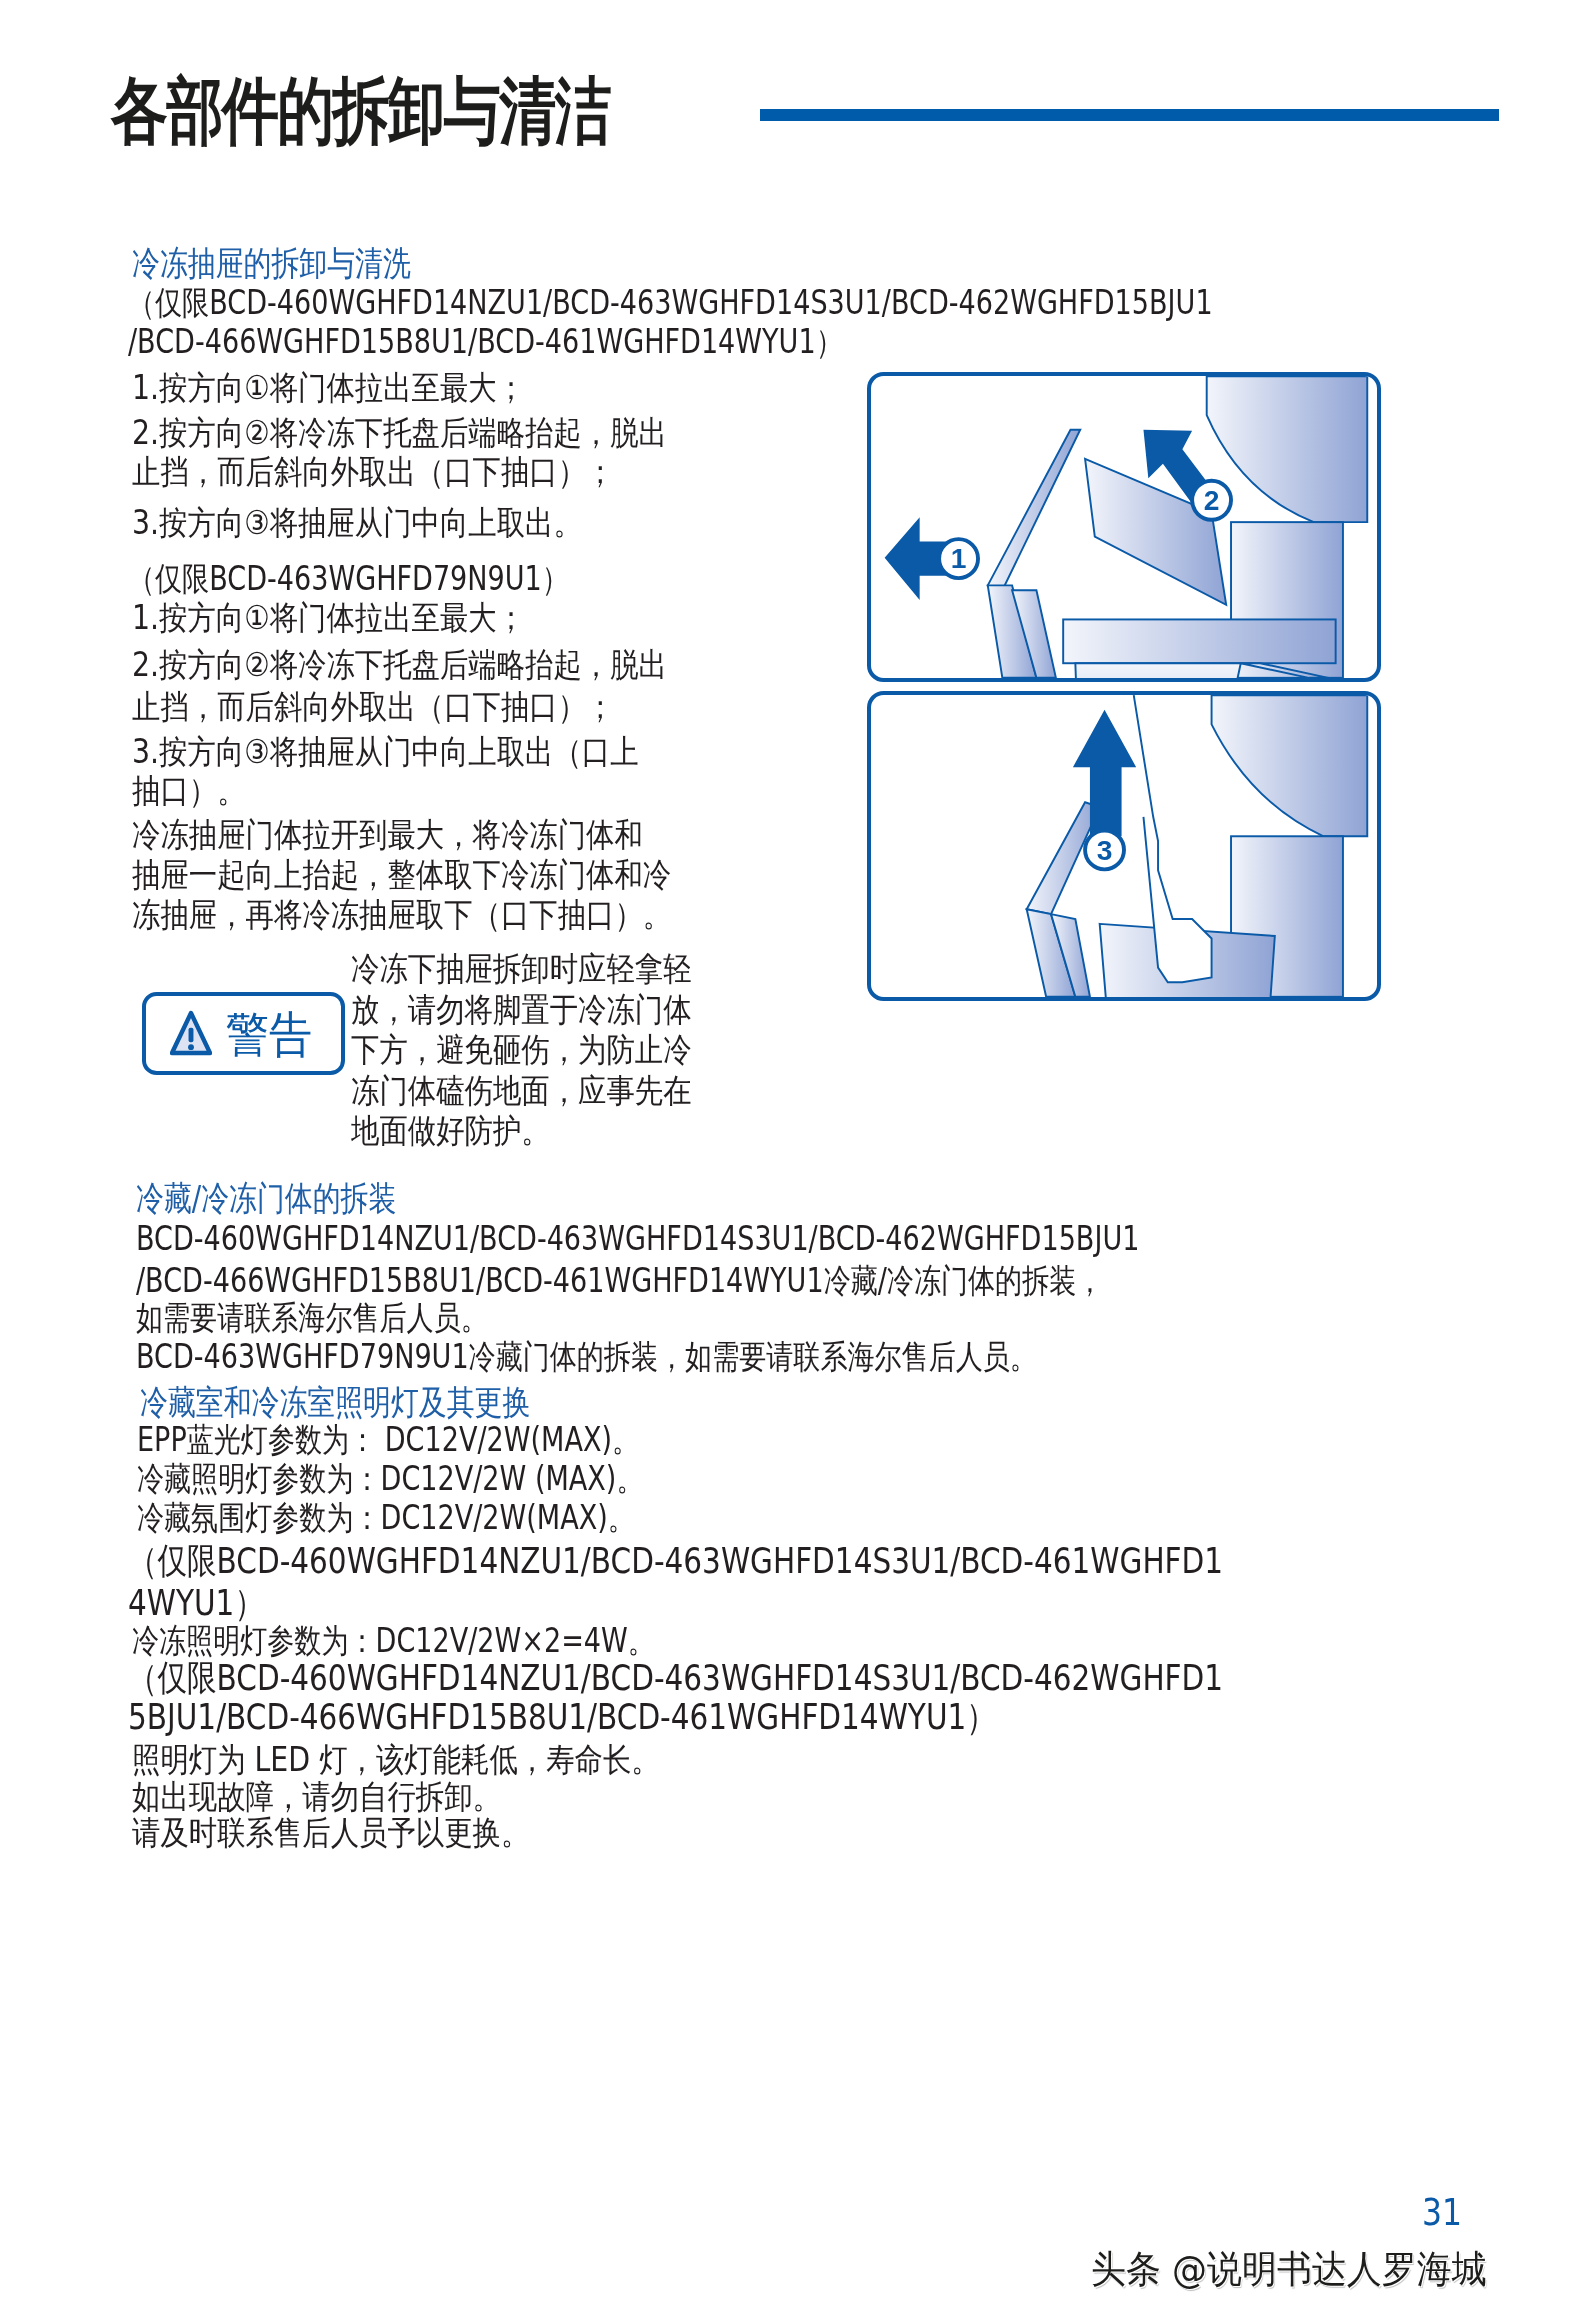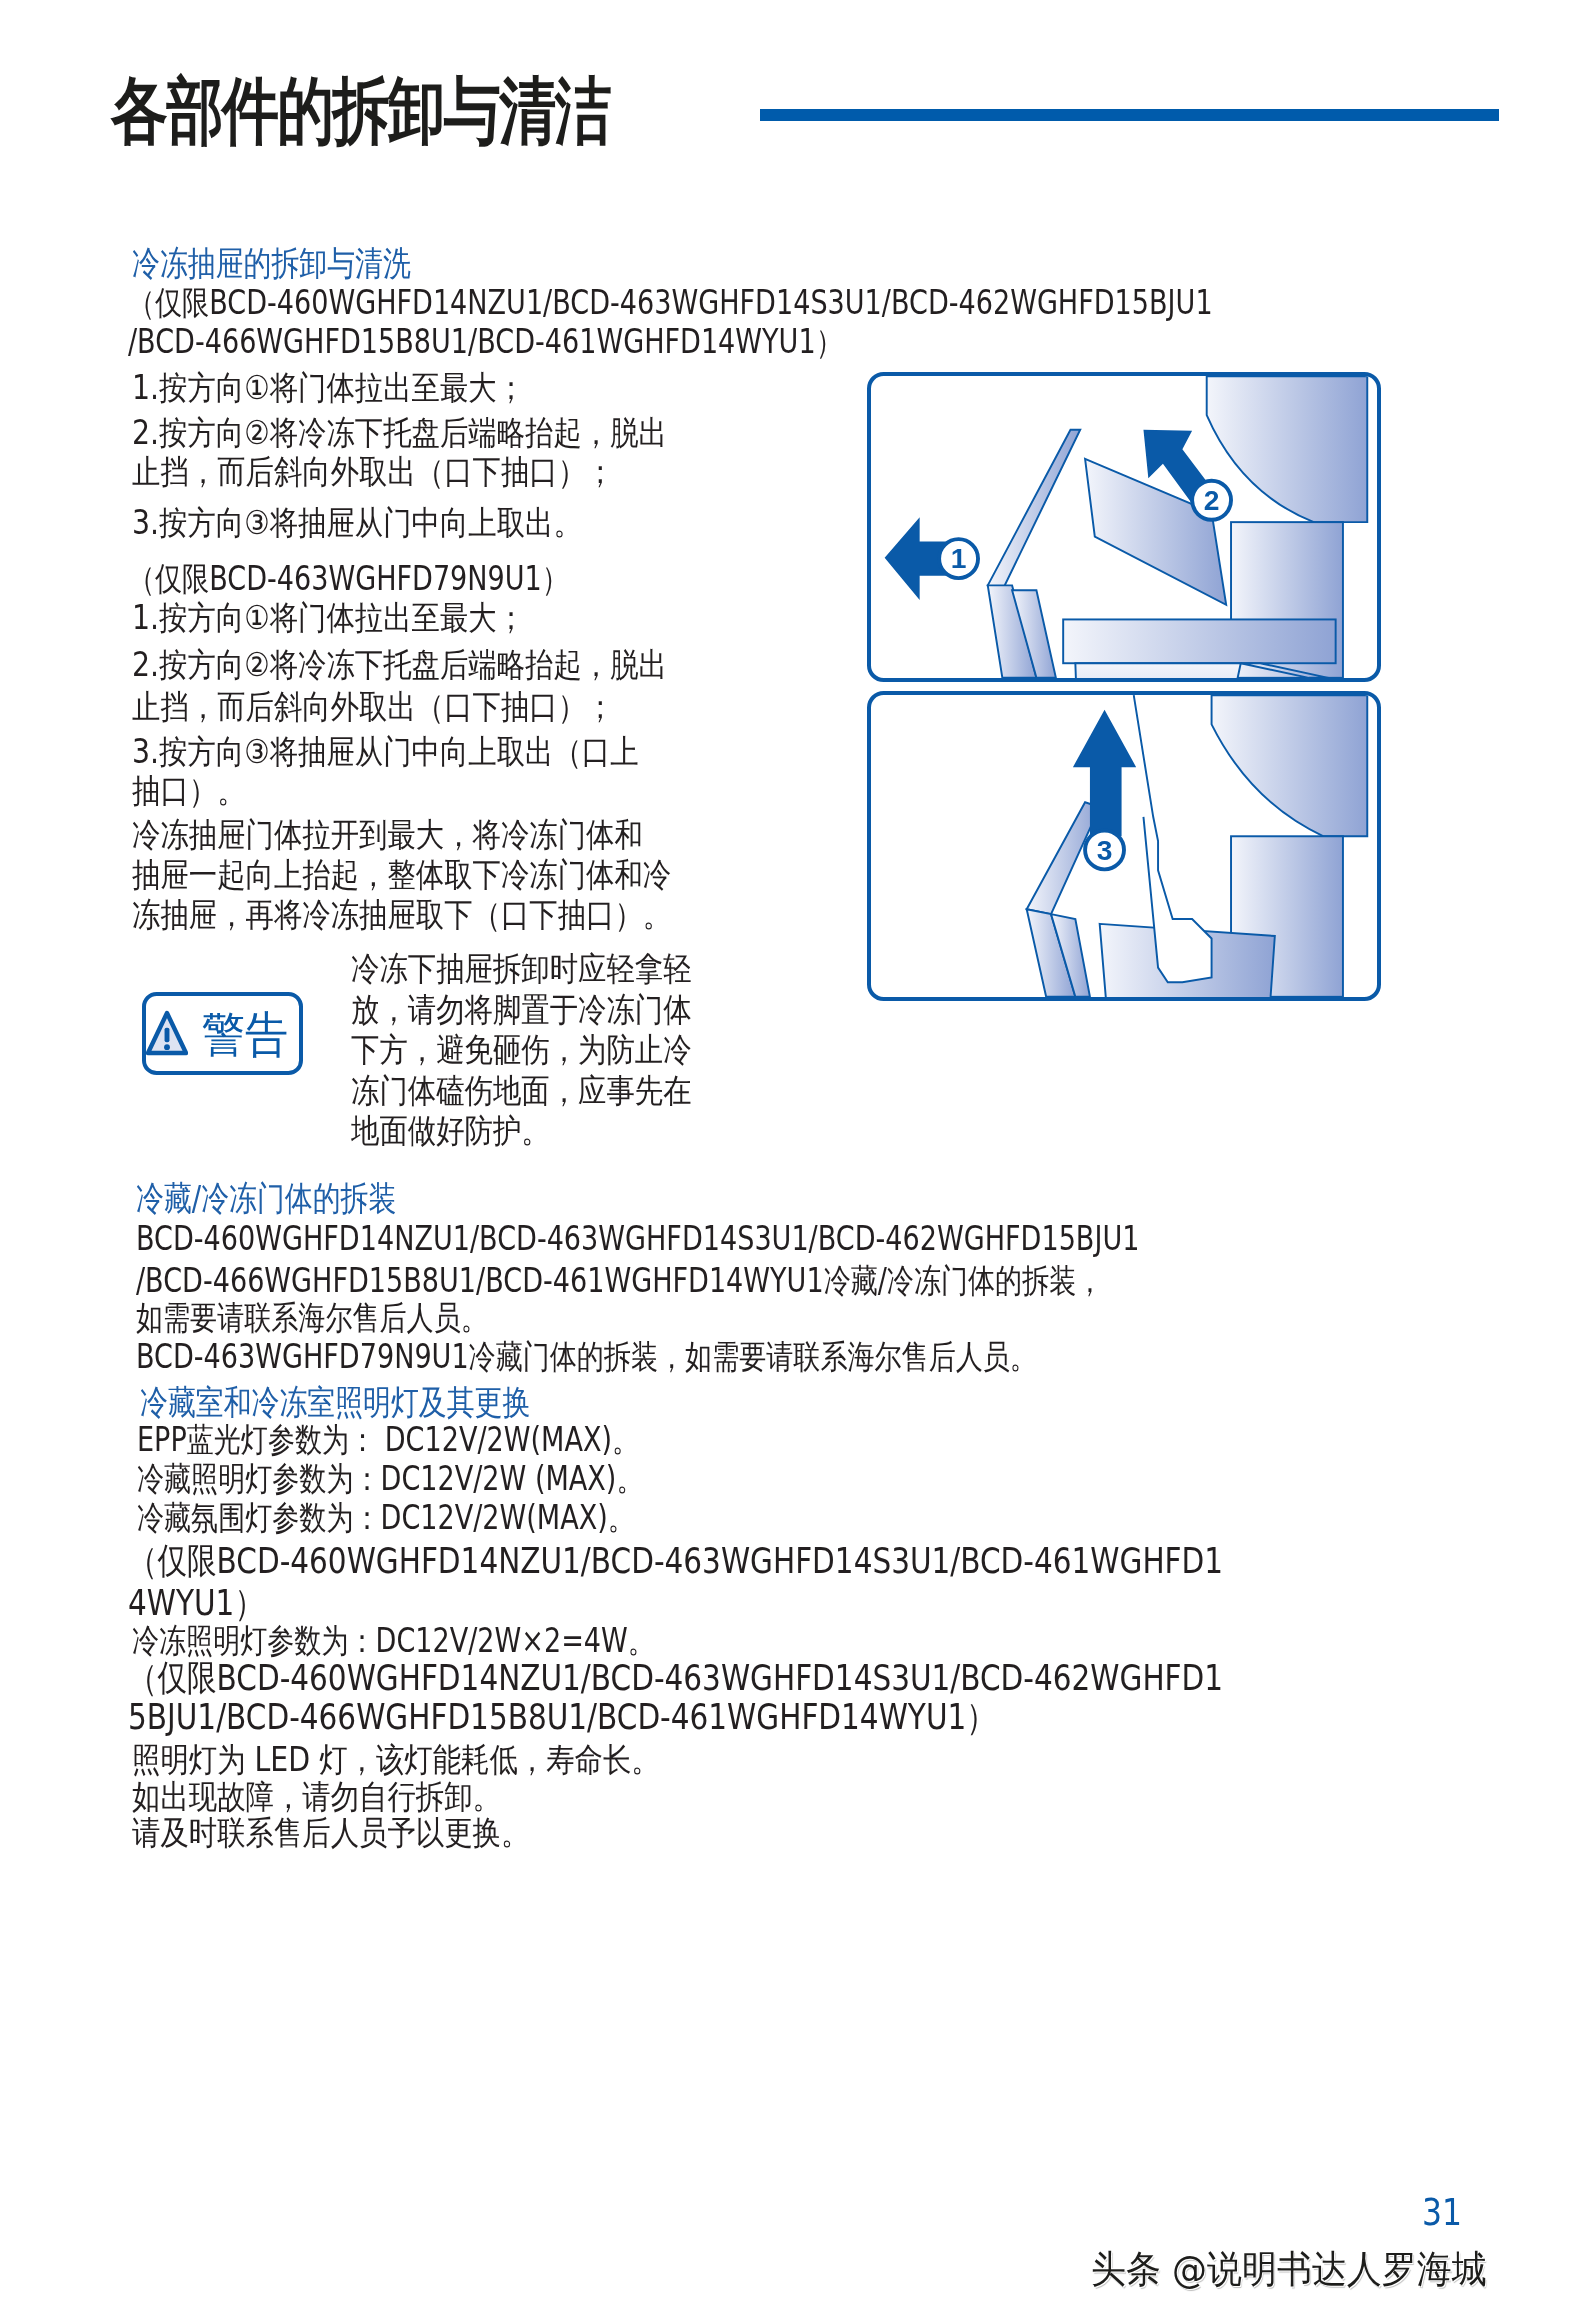--- a/index.html
+++ b/index.html
@@ -6,22 +6,22 @@
   body { width:1573px; height:2319px; position:relative; overflow:hidden;
          font-family:"DejaVu Sans","Liberation Sans",sans-serif; color:#231f20; }
   .abs { position:absolute; }
   .title { left:111px; top:74px; font-size:73px; font-weight:bold; letter-spacing:-1.9px;
            transform:scaleX(0.78); transform-origin:left top; white-space:nowrap; line-height:1; color:#1d1d1b; }
   .title-rule { left:760px; top:109px; width:739px; height:11.7px; background:#005bab; }
   .sec-head { color:#1f5fa8; font-size:34px; white-space:nowrap; transform:scaleX(0.82); transform-origin:left top; line-height:1; }
   .line { font-size:33px; white-space:nowrap; line-height:1; transform:scaleX(0.82); transform-origin:left top; }
   .line-cn { font-size:33px; white-space:nowrap; line-height:1; transform:scaleX(0.86); transform-origin:left top; }
   .panel { border:4.9px solid #0a5aa8; border-radius:16.6px; background:#fff; overflow:hidden; }
-  .warn-box { left:142px; top:992px; width:161px; height:83px; border:4.4px solid #0a5aa8; border-radius:14.6px;
-              box-sizing:border-box; display:flex; align-items:center; gap:8.8px; }
+  .warn-box { left:142px; top:992px; width:203px; height:83px; border:4.4px solid #0a5aa8; border-radius:14.6px;
+              box-sizing:border-box; display:flex; align-items:center; justify-content:center; gap:8.8px; }
   .warn-label { color:#0a5aa8; font-size:48px; line-height:1; font-weight:normal; transform:scaleX(0.9); }
   .page-num { right:111px; top:2191px; color:#0a5aa8; font-size:37px; transform:scaleX(0.85); transform-origin:right top; }
   .watermark { left:1091px; top:2244px; font-size:38px; color:#1d1d1b; white-space:nowrap;
                text-shadow:1px 1px 0 #ffffff, -1px -1px 0 #ffffff, 1.5px 1.5px 1px rgba(0,0,0,0.25); transform:scaleX(0.92); transform-origin:left top; }
 </style>
 </head>
 <body>
 
 <div class="abs title">各部件的拆卸与清洁</div>
 <div class="abs title-rule"></div>

